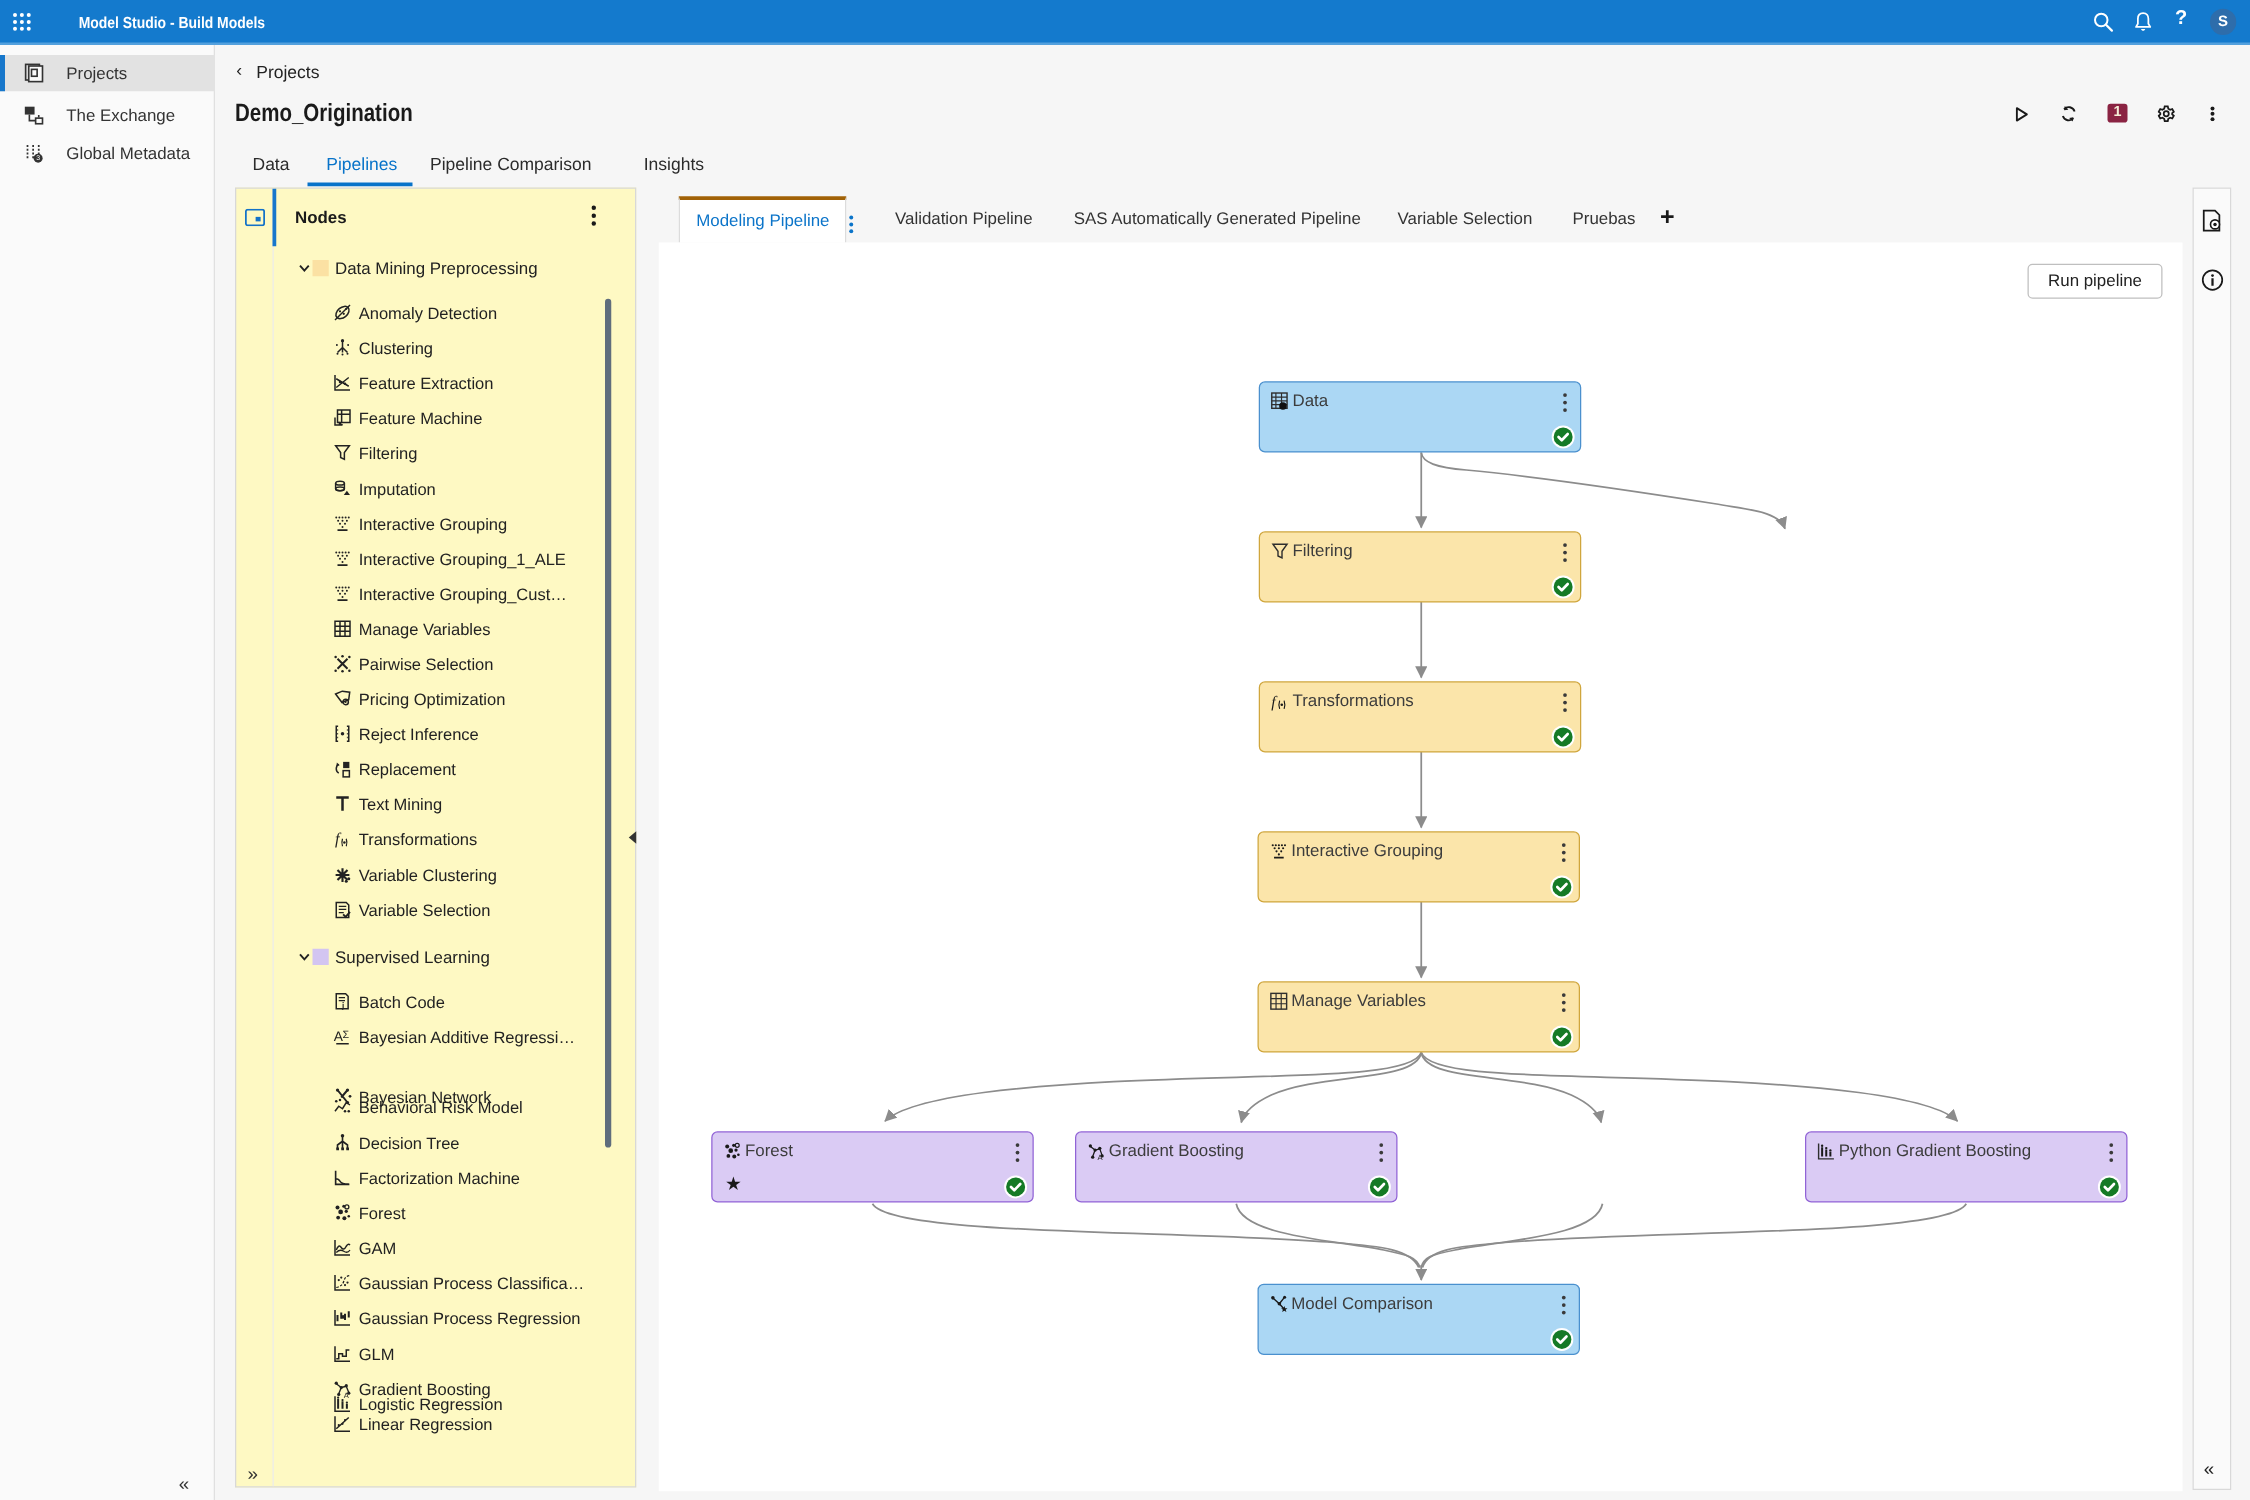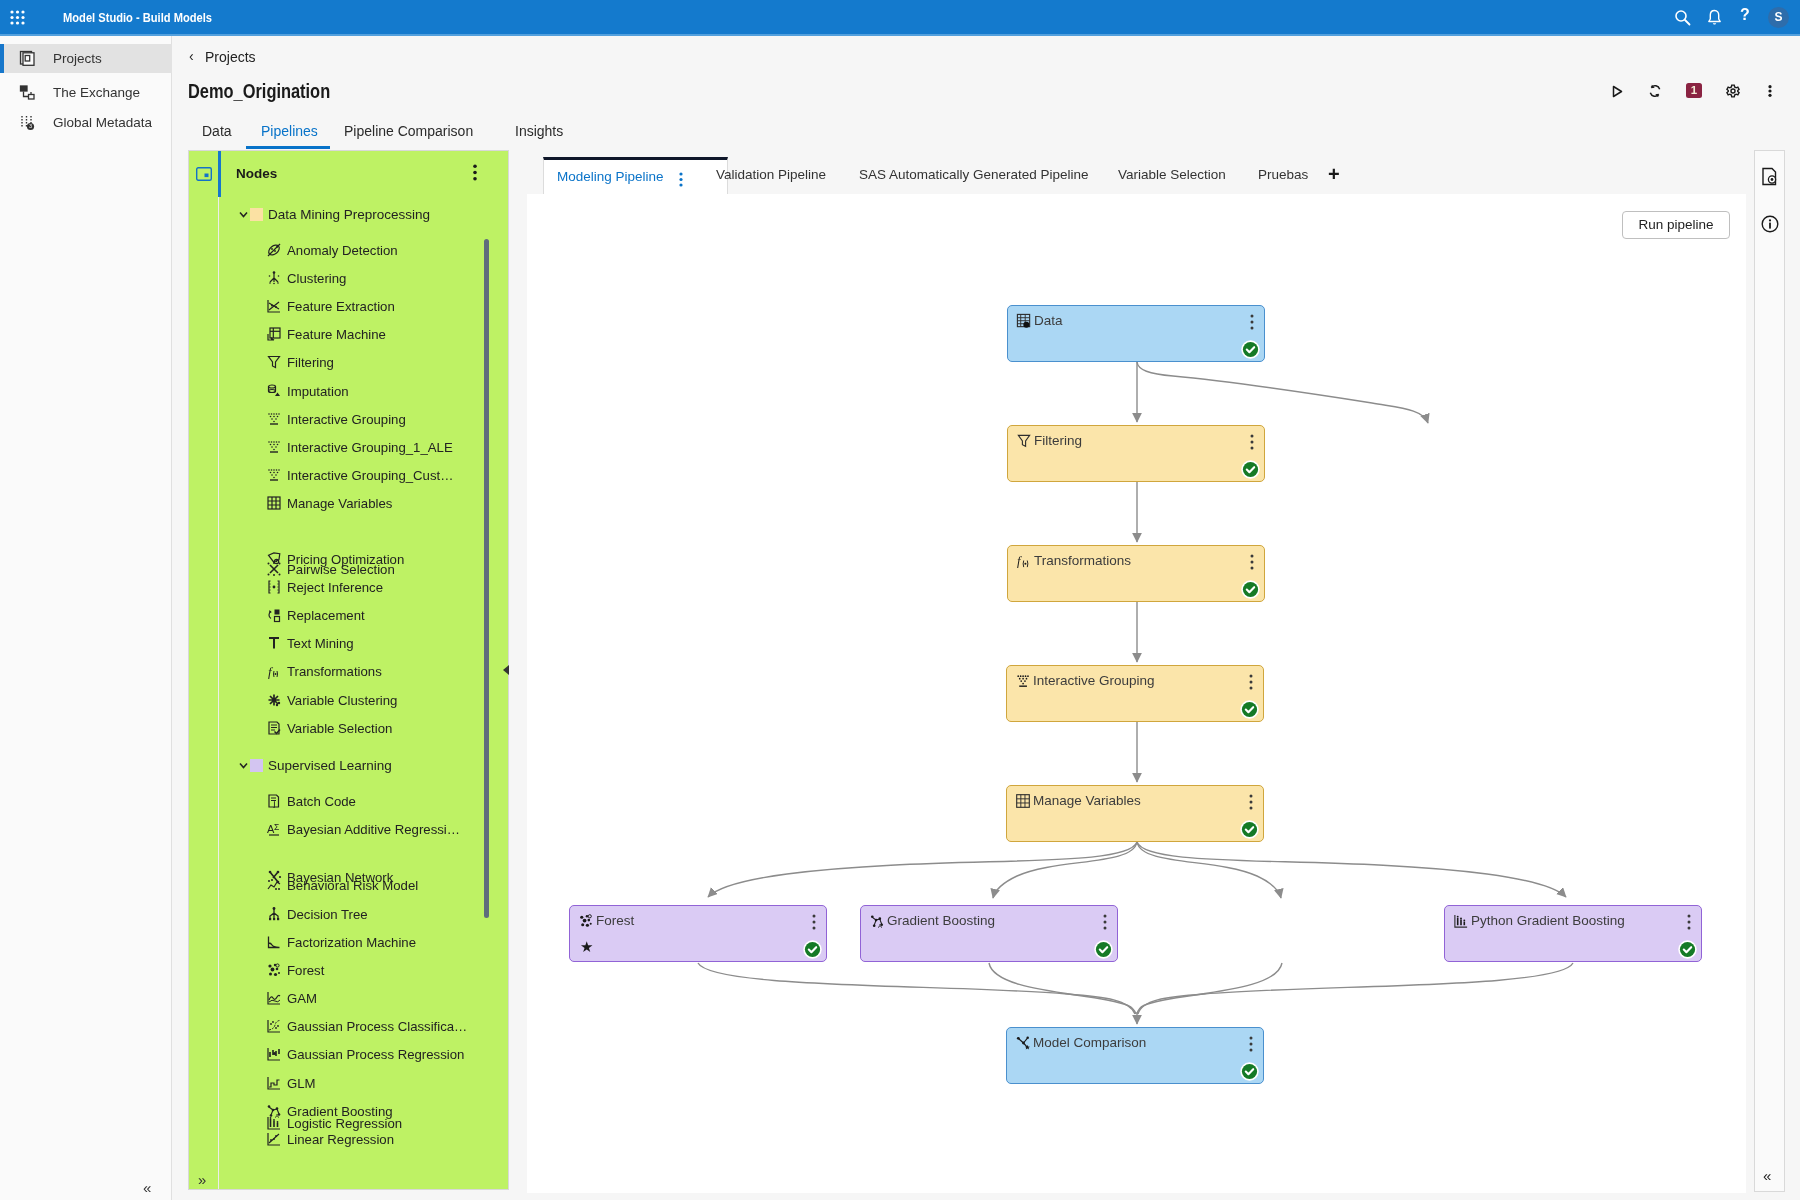--- a/index.html
+++ b/index.html
@@ -14,36 +14,36 @@
 .navsel { background:#e2e2e2; border-left:4px solid #1777cb; }
 .navsel .lbl { left:49px; }
 .navsel .ic { left:15px; }
 #crumb { position:absolute; left:205px; top:49px; font-size:14px; color:#222; }
 #crumbchev { position:absolute; left:189px; top:48px; font-size:14px; color:#222; }
 #pagetitle { position:absolute; left:188px; top:80px; font-size:20px; font-weight:bold; color:#1a1a1a; transform:scaleX(0.82); transform-origin:0 0; white-space:nowrap; }
 .maintab { position:absolute; top:123px; font-size:14px; color:#2b2b2b; }
 .maintab.active { color:#0873c9; }
 #tabuline { position:absolute; left:246px; top:146px; width:84px; height:3px; background:#0873c9; }
 .actionic { position:absolute; top:80px; }
-#nodespanel { position:absolute; left:188px; top:150px; width:321px; height:1040px; background:#bef264; border:1px solid #d8d8d8; }
+#nodespanel { position:absolute; left:188px; top:150px; width:321px; height:1040px; background:#fef9c3; border:1px solid #d8d8d8; }
 #npstrip { position:absolute; left:0; top:0; width:30px; height:1038px; border-right:1px solid #ececec; }
 #npblue { position:absolute; left:29px; top:0px; width:3px; height:46px; background:#1777cb; }
 #nptitle { position:absolute; left:47px; top:15px; font-size:13.5px; font-weight:bold; color:#1a1a1a; }
 #npkebab { position:absolute; left:284px; top:13px; }
 .cat { position:absolute; font-size:13.5px; color:#222; }
 .cat .chev { position:absolute; left:49px; top:2px; }
 .cat .sw { position:absolute; left:61px; top:1px; width:13px; height:13px; }
 .cat .lbl { position:absolute; left:79px; top:0px; white-space:nowrap; }
 .nitem { position:absolute; left:0; width:300px; height:28px; font-size:13.2px; color:#222; }
 .nitem .ic { position:absolute; left:77px; top:0px; width:16px; height:16px; }
 .nitem .lbl { position:absolute; left:98px; top:1px; white-space:nowrap; }
 #npscroll { position:absolute; left:295px; top:88px; width:5px; height:679px; background:#5f6d7c; border-radius:3px; }
 #pipetabs { position:absolute; left:528px; top:150px; width:1227px; height:44px; }
 .ptab { position:absolute; top:17px; font-size:13.5px; color:#333; white-space:nowrap; }
-#ptab-active { position:absolute; left:15px; top:7px; width:185px; height:37px; background:#fff; border:1px solid #dcdcdc; border-top:3px solid #0f172a; border-bottom:none; }
+#ptab-active { position:absolute; left:15px; top:7px; width:134px; height:37px; background:#fff; border:1px solid #dcdcdc; border-top:3px solid #a16207; border-bottom:none; }
 #ptab-active .t { position:absolute; left:13px; top:9px; color:#0b74c9; font-size:13.5px; }
 #canvas { position:absolute; left:527px; top:194px; width:1219px; height:999px; background:#fff; }
 #runbtn { position:absolute; left:1095px; top:17px; width:108px; height:28px; background:#fff; border:1px solid #bfbfbf; border-radius:4px; font-size:13.5px; color:#222; text-align:center; line-height:26px; }
 #rightbar { position:absolute; left:1754px; top:150px; width:31px; height:1042px; background:#fafafa; border:1px solid #d9d9d9; box-sizing:border-box; }
 .pnode { position:absolute; width:259px; height:57px; border-radius:5px; border:1.5px solid; }
 .pnode .nlbl { position:absolute; left:26px; top:7px; font-size:13.5px; color:#3c3c3c; }
 .pnode .nic { position:absolute; left:8px; top:7px; width:16px; height:16px; }
 .pnode .kdots { position:absolute; right:10px; top:8px; }
 .pnode .chk { position:absolute; right:4px; bottom:2px; width:19px; height:19px; }
 .pnode.blue { background:#abd7f4; border-color:#4a90ce; }
@@ -281,21 +281,21 @@
       </svg>
       <div class="lbl">Interactive Grouping_Cust…</div>
     </div>
 <div class="nitem" style="top:344px;">
       <svg class="ic" viewBox="0 0 16 16">
         <rect x="2" y="2" width="12" height="12" fill="none" stroke="#222" stroke-width="1.2"></rect>
         <path d="M2 6 L14 6 M2 10 L14 10 M6 2 L6 14 M10 2 L10 14" fill="none" stroke="#222" stroke-width="1.2"></path>
       </svg>
       <div class="lbl">Manage Variables</div>
     </div>
-<div class="nitem" style="top:372px;margin-top:38px;">
+<div class="nitem" style="top:372px;">
       <svg class="ic" viewBox="0 0 16 16">
         <path d="M4 4 L12 12 M12 4 L4 12" stroke="#222" stroke-width="1.6" fill="none"></path>
         <g fill="#222">
           <circle cx="2.5" cy="2.5" r="1"></circle>
           <circle cx="13.5" cy="2.5" r="1"></circle>
           <circle cx="2.5" cy="13.5" r="1"></circle>
           <circle cx="13.5" cy="13.5" r="1"></circle>
           <circle cx="8" cy="2" r="1"></circle>
           <circle cx="8" cy="14" r="1"></circle>
         </g>

